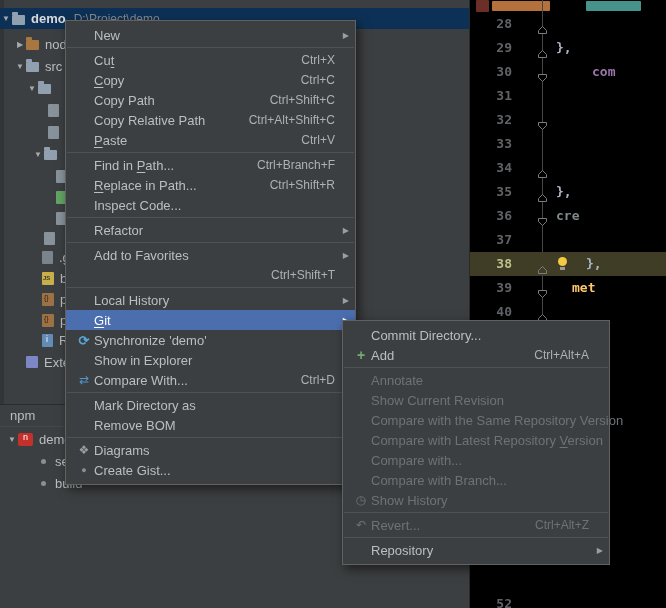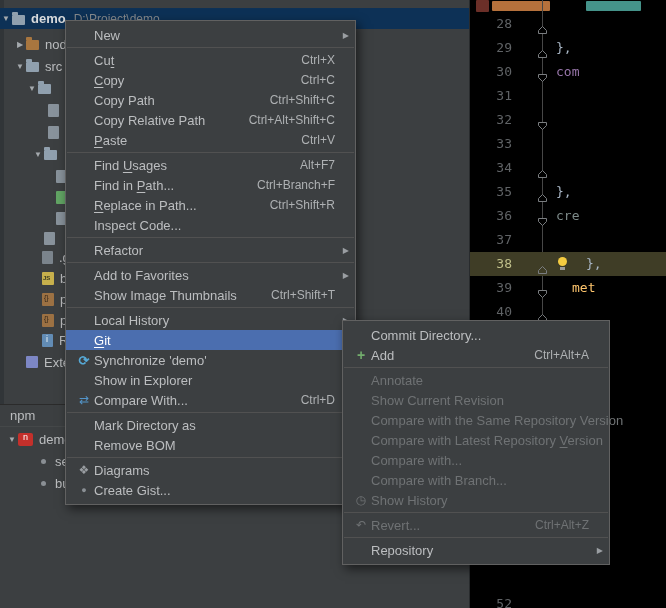--- a/index.html
+++ b/index.html
@@ -32,21 +32,21 @@
   .ico.npm-red::after{content:"n";position:absolute;left:5px;top:-1px;font-size:9px;color:#fff;}
   .ico.bullet{width:5px;height:5px;border-radius:50%;background:#8a8f94;margin:0 9px 0 3px;}
 
   
   .npm-panel{position:absolute;left:0;top:404px;width:470px;height:204px;background:#3c3f41;border-top:1px solid #2b2b2b;}
   .npm-header{height:22px;line-height:22px;padding-left:10px;color:#bbbdbf;font-size:13px;border-bottom:1px solid #454849;}
 
   .vsplit{position:absolute;left:469px;top:0;width:1px;height:608px;background:#282b2d;}
 
   
-  .editor{position:absolute;left:470px;top:0;width:196px;height:608px;background:#000;font-family:"DejaVu Sans Mono",monospace;}
+  .editor{position:absolute;left:470px;top:0;width:196px;height:608px;background:#000;font-family:"DejaVu Sans Mono",monospace;font-weight:bold;}
   .foldline{position:absolute;left:72px;top:0;width:1px;height:324px;background:#474747;}
   .eline{position:absolute;left:0;width:196px;height:24px;line-height:24px;font-size:13px;}
   .eline.caret{background:#3f3d26;}
   .lnum{position:absolute;left:0;top:0;width:42px;text-align:right;color:#606366;font-size:13px;}
   .eline.caret .lnum{color:#bfbf8a;}
   .fold{position:absolute;left:67px;top:7px;width:11px;height:10px;}
   .ecode{position:absolute;left:86px;top:0;white-space:pre;}
   .bulb{position:absolute;left:88px;top:5px;width:9px;height:9px;background:#f5cc41;border-radius:50%;}
   .bulb::after{content:"";position:absolute;left:2px;top:10px;width:5px;height:3px;background:#9a9a9a;}
   .topfrag{position:absolute;border-radius:1px;}
@@ -215,21 +215,21 @@
         <span class="fold"><svg width="11" height="10" viewBox="0 0 11 10">
             <path d="M1.5 8.5H9.5V5.5L5.5 1.5L1.5 5.5Z" fill="#000000" stroke="#7a7d80" stroke-width="1"></path>
           </svg></span>
         <span class="ecode" style="padding-left: 0px;"><span style="color: rgb(169, 183, 198);">},</span></span>
       </div>
       <div class="eline" style="top: 60px;">
         <span class="lnum">30</span>
         <span class="fold"><svg width="11" height="10" viewBox="0 0 11 10">
             <path d="M1.5 1.5H9.5V4.5L5.5 8.5L1.5 4.5Z" fill="#000000" stroke="#7a7d80" stroke-width="1"></path>
           </svg></span>
-        <span class="ecode" style="padding-left: 0px;"><span style="color: rgb(152, 118, 170);">com</span></span>
+        <span class="ecode" style="padding-left: 0px;"><span style="color: rgb(152, 118, 170); margin-left: 36px;">com</span></span>
       </div>
       <div class="eline" style="top: 84px;">
         <span class="lnum">31</span>
       </div>
       <div class="eline" style="top: 108px; padding-left: 32px;">
         <span class="lnum">32</span>
         <span class="fold"><svg width="11" height="10" viewBox="0 0 11 10">
             <path d="M1.5 1.5H9.5V4.5L5.5 8.5L1.5 4.5Z" fill="#000000" stroke="#7a7d80" stroke-width="1"></path>
           </svg></span>
       </div>
@@ -320,26 +320,20 @@
     </div>
     <div class="menu-item">
       <span class="mi-icon"></span>
       <span class="mi-label"><u>P</u>aste</span>
       <span class="mi-shortcut">Ctrl+V</span>
       <span class="mi-arrow"></span>
     </div>
     <div class="menu-sep"></div>
     <div class="menu-item">
       <span class="mi-icon"></span>
-      <span class="mi-label">Find <u>U</u>sages</span>
-      <span class="mi-shortcut">Alt+F7</span>
-      <span class="mi-arrow"></span>
-    </div>
-    <div class="menu-item">
-      <span class="mi-icon"></span>
       <span class="mi-label">Find in <u>P</u>ath...</span>
       <span class="mi-shortcut">Ctrl+Branch+F</span>
       <span class="mi-arrow"></span>
     </div>
     <div class="menu-item">
       <span class="mi-icon"></span>
       <span class="mi-label"><u>R</u>eplace in Path...</span>
       <span class="mi-shortcut">Ctrl+Shift+R</span>
       <span class="mi-arrow"></span>
     </div>
@@ -358,21 +352,20 @@
     </div>
     <div class="menu-sep"></div>
     <div class="menu-item">
       <span class="mi-icon"></span>
       <span class="mi-label">Add to Favorites</span>
       <span class="mi-shortcut"></span>
       <span class="mi-arrow">▶</span>
     </div>
     <div class="menu-item">
       <span class="mi-icon"></span>
-      <span class="mi-label">Show Image Thumbnails</span>
       <span class="mi-shortcut">Ctrl+Shift+T</span>
       <span class="mi-arrow"></span>
     </div>
     <div class="menu-sep"></div>
     <div class="menu-item">
       <span class="mi-icon"></span>
       <span class="mi-label">Local History</span>
       <span class="mi-shortcut"></span>
       <span class="mi-arrow">▶</span>
     </div>

